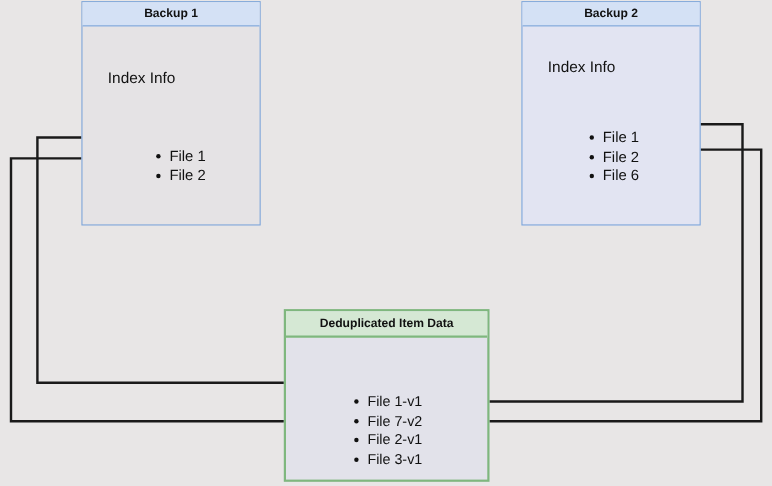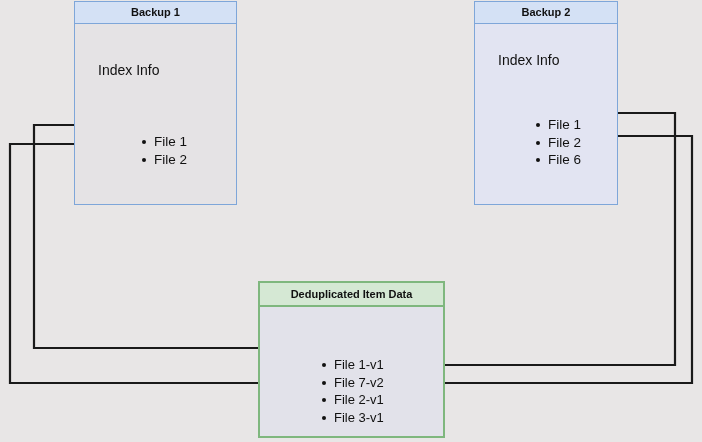--- a/index.html
+++ b/index.html
@@ -50,21 +50,21 @@
   #backup1 {
     left: 74px;
     top: 1px;
     width: 163px;
     height: 204px;
     background: #e5e3e5;
   }
   #backup2 {
     left: 474px;
     top: 1px;
-    width: 144px;
+    width: 163px;
     height: 204px;
     background: #e2e4f2;
   }
   #backup2 .box-header {
     background: #d4e1f5;
   }
   #dedup {
     left: 258px;
     top: 281px;
     width: 187px;

